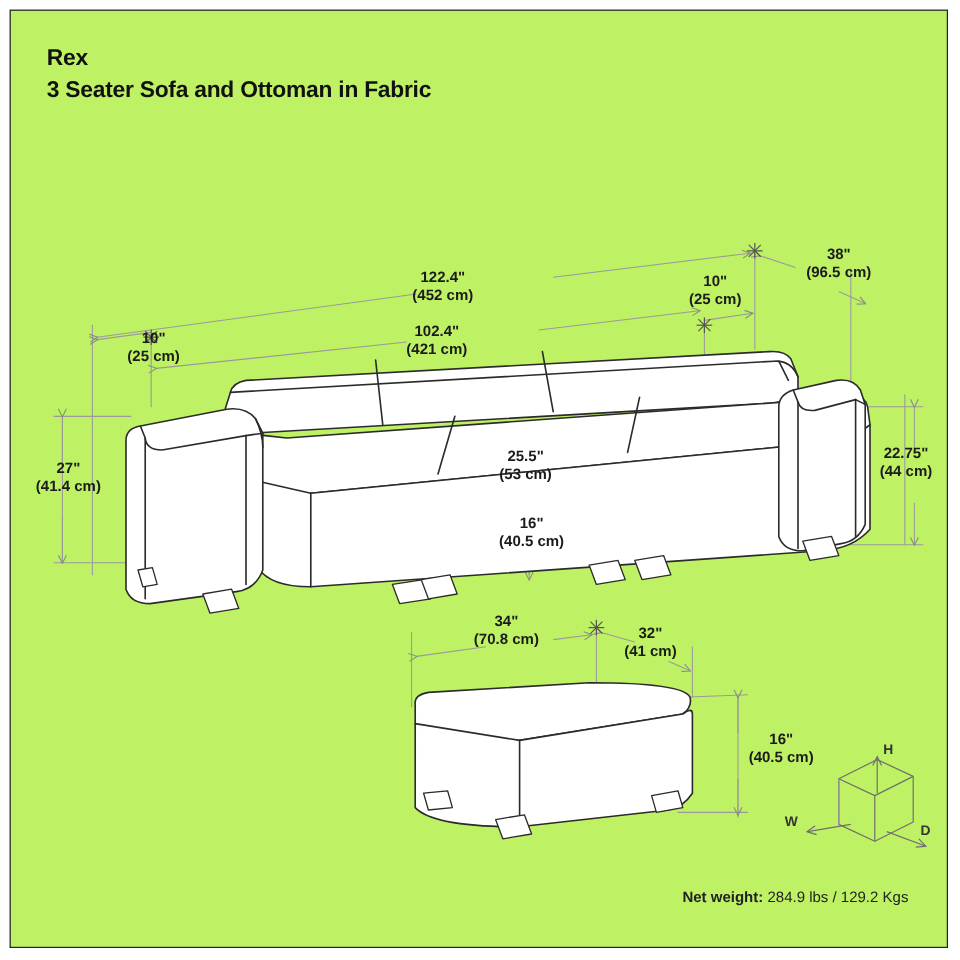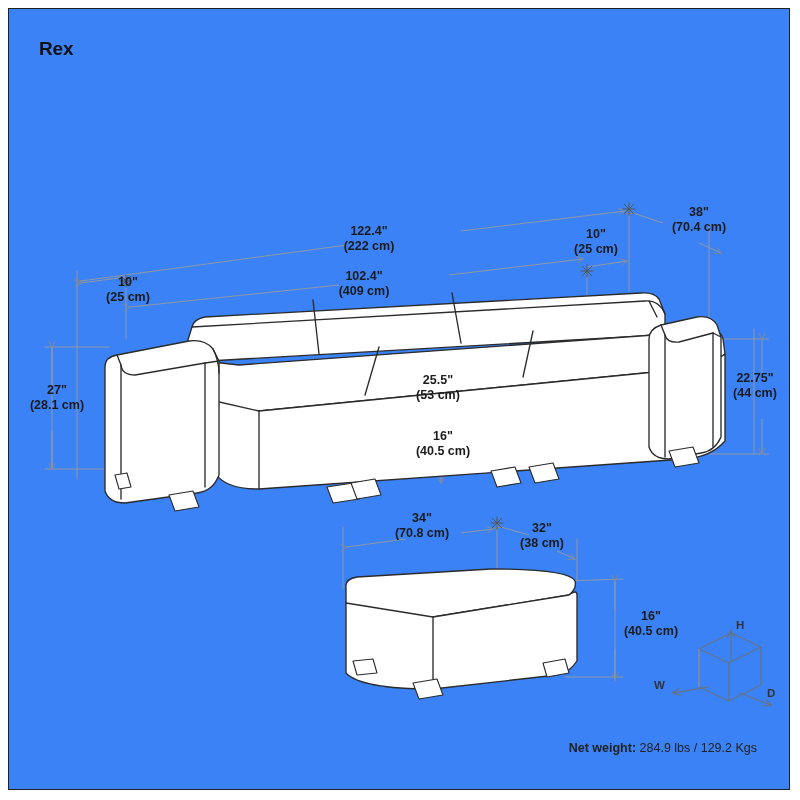--- a/index.html
+++ b/index.html
@@ -1,39 +1,40 @@
 <!DOCTYPE html>
 <html><head>
 <meta charset="utf-8">
 <style>
   html,body{margin:0;padding:0;background:#ffffff;}
   body{width:800px;height:800px;overflow:hidden;
        font-family:"Liberation Sans","DejaVu Sans",sans-serif;color:#1a1a1a;}
   #frame{position:absolute;left:8px;top:8px;width:782px;height:782px;
-         border:1.5px solid #222;box-sizing:border-box;background:#3b82f6;}
+         border:1.5px solid #222;box-sizing:border-box;background:#bef264;}
   #stage{position:absolute;inset:0;}
   .ttl{position:absolute;font-weight:bold;letter-spacing:-.2px;color:#111;}
   #brand{left:30px;top:29px;font-size:19px;}
   #prod{left:30px;top:56px;font-size:19px;}
   .dim{position:absolute;text-align:center;font-size:12.5px;font-weight:bold;
        color:#1b1b1b;line-height:14.5px;white-space:nowrap;}
   .dim span{display:block;}
   #netw{position:absolute;right:32px;bottom:34px;font-size:12.5px;color:#222;white-space:nowrap;text-align:right;}
   #netw b{font-weight:bold;}
   #netw i{font-style:normal;font-weight:normal;}
   .axlbl{position:absolute;font-size:11.5px;font-weight:bold;color:#333;}
   svg{position:absolute;left:0;top:0;}
 </style>
 </head>
 <body>
 
 <div id="frame">
   <div id="stage">
 
     <div id="brand" class="ttl">Rex</div>
+    <div id="prod" class="ttl">3 Seater Sofa and Ottoman in Fabric</div>
 
     <svg width="782" height="782" viewBox="0 0 782 782">
       <defs>
         <g id="tickstar">
           <line x1="-5" y1="-5" x2="5" y2="5"></line>
           <line x1="5" y1="-5" x2="-5" y2="5"></line>
           <line x1="0" y1="-6.5" x2="0" y2="6.5"></line>
           <line x1="-6.5" y1="0" x2="6.5" y2="0"></line>
         </g>
         <marker id="ar" markerWidth="9" markerHeight="9" refX="7.5" refY="4.5" orient="auto" markerUnits="strokeWidth">
@@ -224,46 +225,46 @@
         <line x1="722" y1="652" x2="722" y2="622" marker-end="url(#arb)"></line>
 
         <line x1="700" y1="678" x2="664" y2="684" marker-end="url(#arb)"></line>
 
         <line x1="730" y1="684" x2="762" y2="696" marker-end="url(#arb)"></line>
       </g>
     </svg>
 
     <div class="dim" style="left:305px;top:215px;width:110px;">
       <span>122.4"</span>
-      <span>(222 cm)</span>
+      <span>(452 cm)</span>
     </div>
 
     <div class="dim" style="left:74px;top:266px;width:90px;">
       <span>10"</span>
       <span>(25 cm)</span>
     </div>
 
     <div class="dim" style="left:542px;top:218px;width:90px;">
       <span>10"</span>
       <span>(25 cm)</span>
     </div>
 
     <div class="dim" style="left:300px;top:260px;width:110px;">
       <span>102.4"</span>
-      <span>(409 cm)</span>
+      <span>(421 cm)</span>
     </div>
 
     <div class="dim" style="left:638px;top:196px;width:104px;">
       <span>38"</span>
-      <span>(70.4 cm)</span>
+      <span>(96.5 cm)</span>
     </div>
 
     <div class="dim" style="left:3px;top:374px;width:90px;">
       <span>27"</span>
-      <span>(28.1 cm)</span>
+      <span>(41.4 cm)</span>
     </div>
 
     <div class="dim" style="left:704px;top:362px;width:84px;">
       <span>22.75"</span>
       <span>(44 cm)</span>
     </div>
 
     <div class="dim" style="left:383px;top:364px;width:92px;">
       <span>25.5"</span>
       <span>(53 cm)</span>
@@ -274,21 +275,21 @@
       <span>(40.5 cm)</span>
     </div>
 
     <div class="dim" style="left:363px;top:502px;width:100px;">
       <span>34"</span>
       <span>(70.8 cm)</span>
     </div>
 
     <div class="dim" style="left:490px;top:512px;width:86px;">
       <span>32"</span>
-      <span>(38 cm)</span>
+      <span>(41 cm)</span>
     </div>
 
     <div class="dim" style="left:596px;top:600px;width:92px;">
       <span>16"</span>
       <span>(40.5 cm)</span>
     </div>
 
     <div class="axlbl" style="left:727px;top:610px;">H</div>
     <div class="axlbl" style="left:645px;top:670px;">W</div>
     <div class="axlbl" style="left:758px;top:678px;">D</div>

